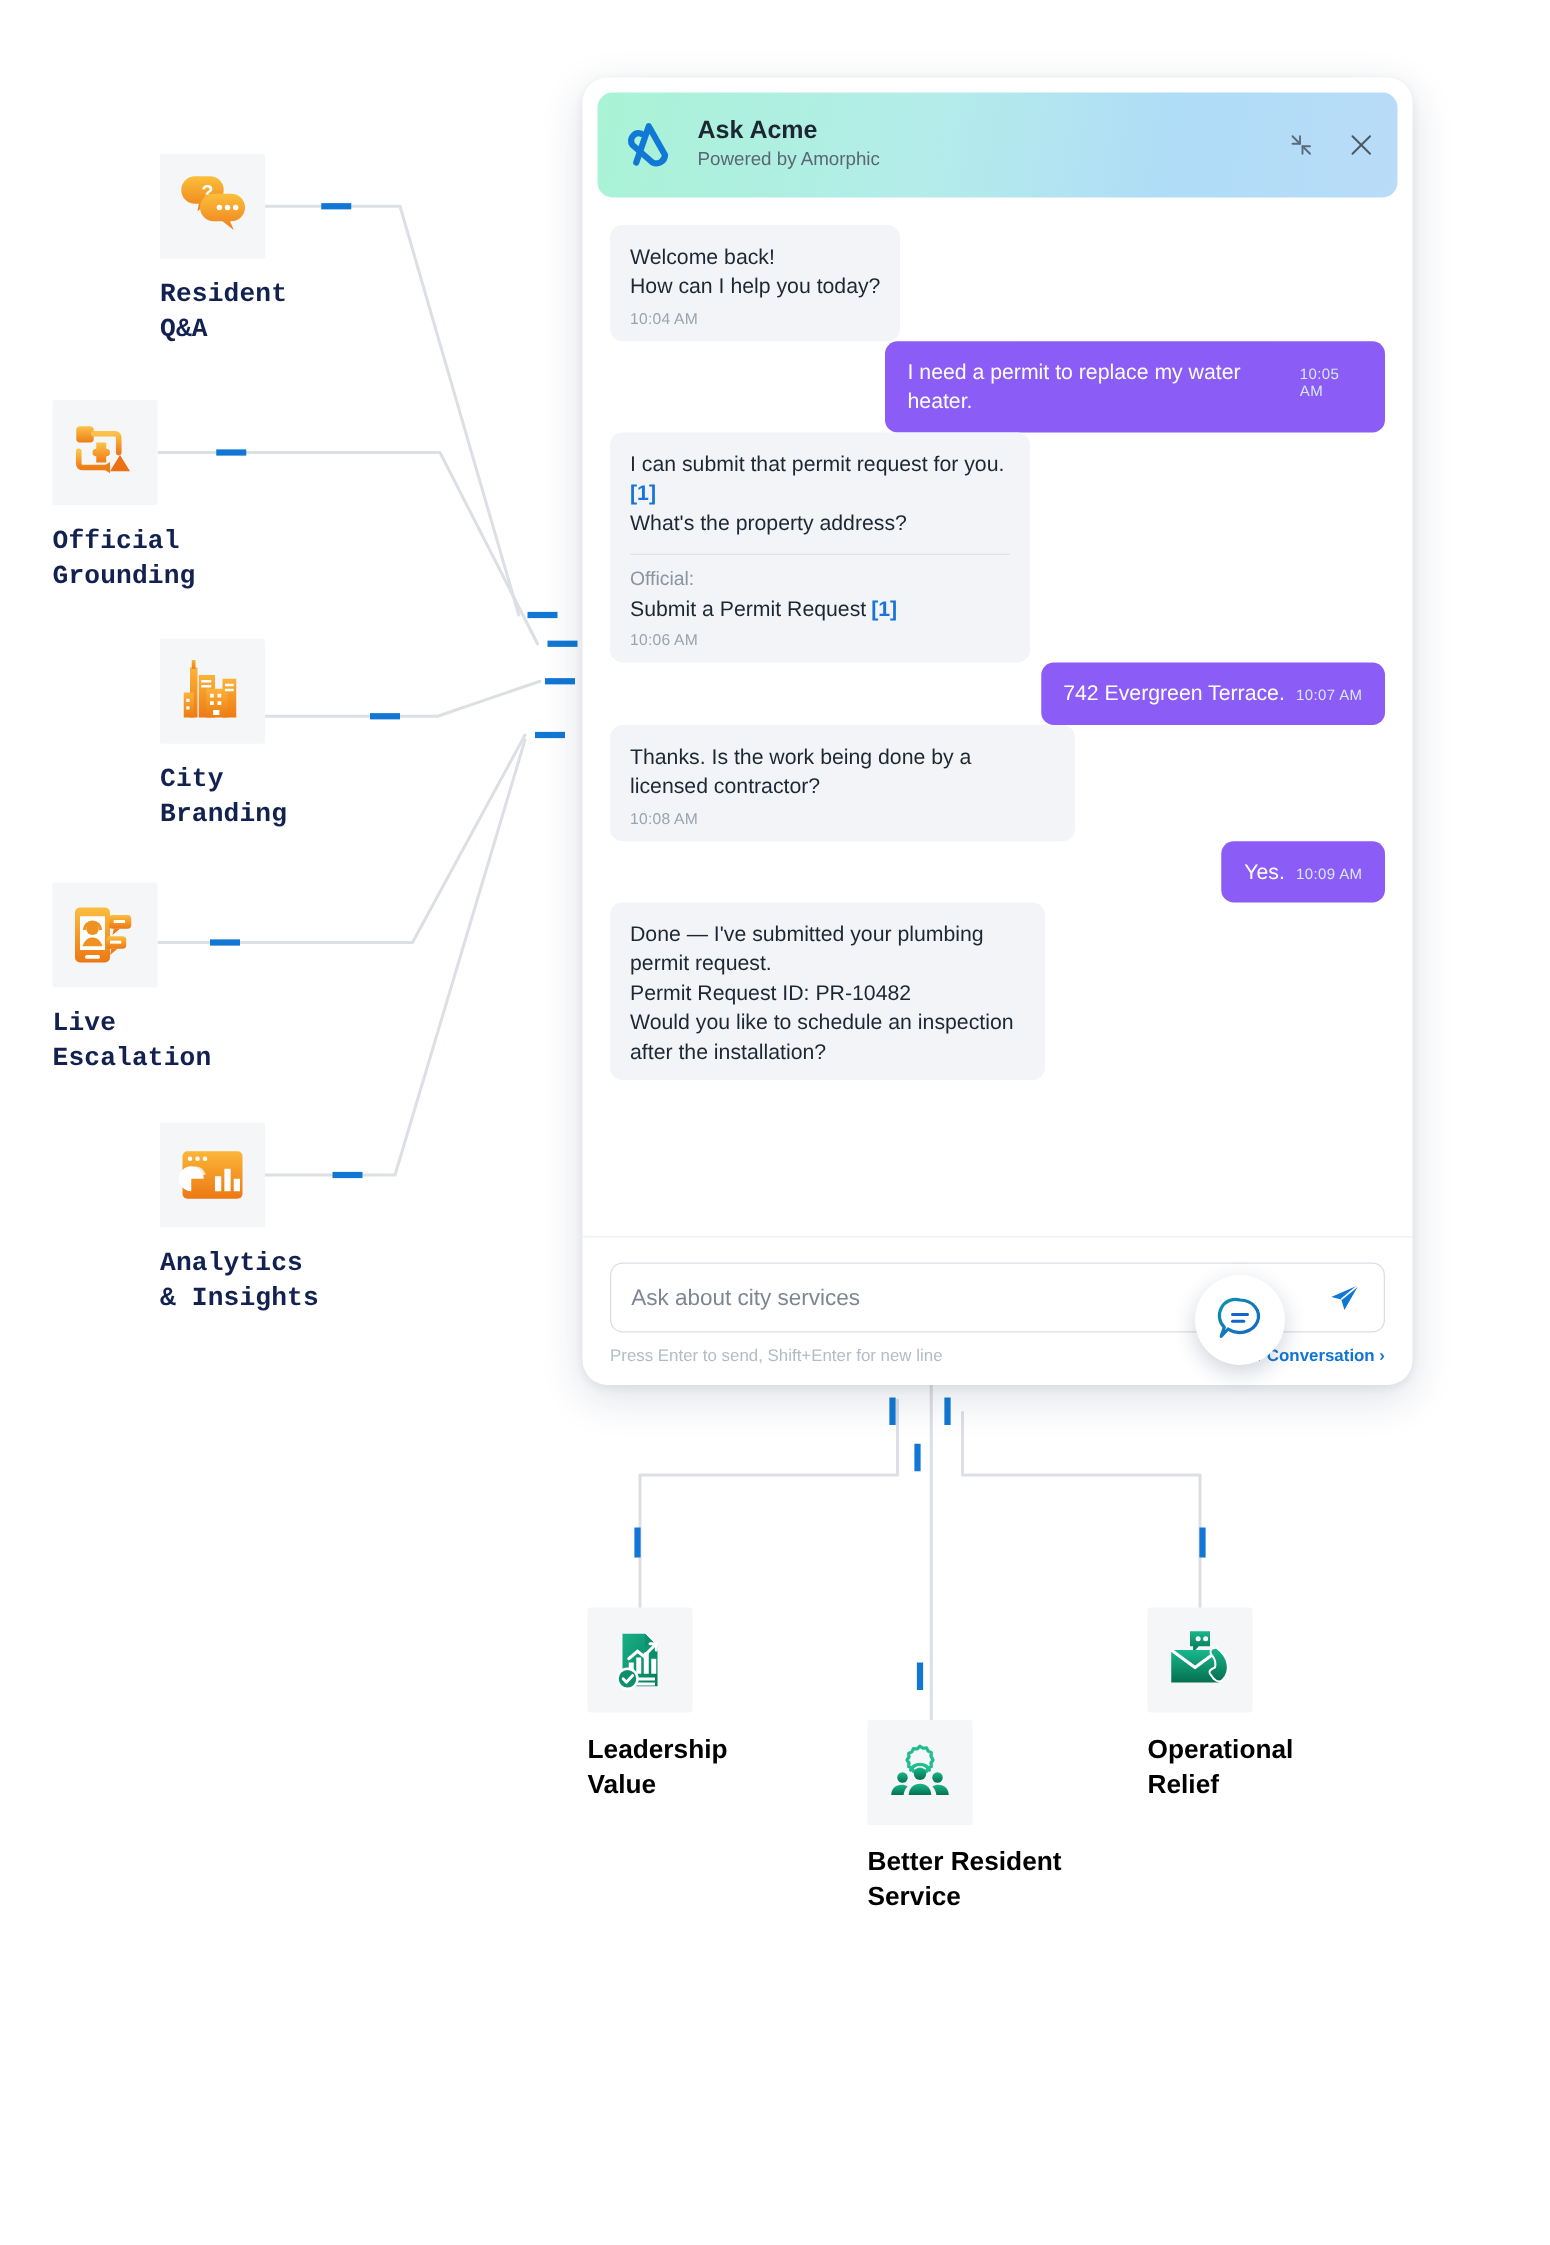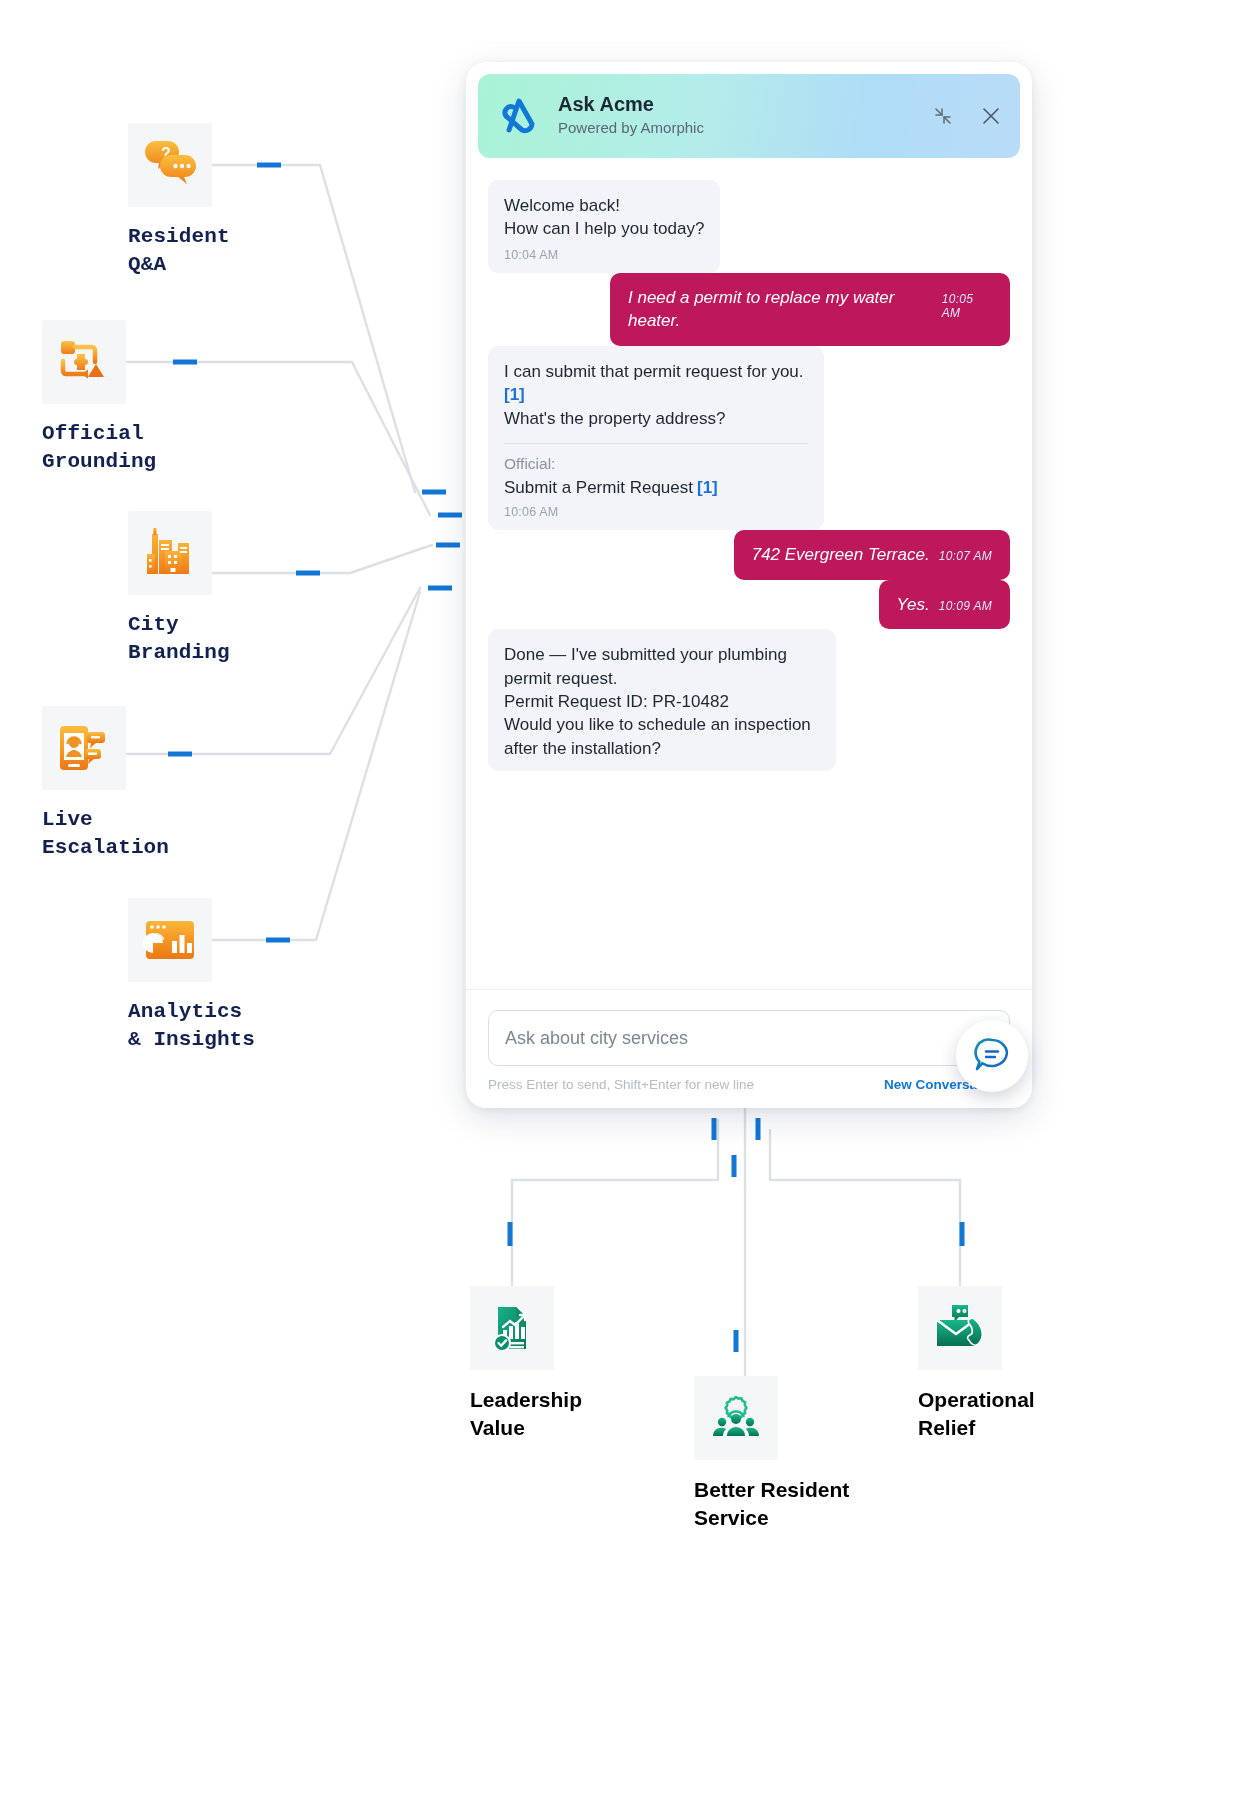--- a/index.html
+++ b/index.html
@@ -32,21 +32,21 @@
     width:84px;height:84px;background:#f4f6f8;border-radius:2px;
     display:flex;align-items:center;justify-content:center;
   }
   .onode .caption{
     margin-top:16px;font-size:21px;line-height:1.35;font-weight:700;
     color:#000000;white-space:pre-line;
   }
 
   
   #chat{
-    position:absolute;left:466px;top:62px;width:566px;height:1046px;
+    position:absolute;left:466px;top:62px;width:664px;height:1046px;
     background:#ffffff;border-radius:20px;
     box-shadow:0 10px 34px rgba(20,40,80,.14), 0 2px 8px rgba(20,40,80,.07);
     overflow:hidden;display:flex;flex-direction:column;
   }
   #chat-header{
     height:84px;flex:0 0 84px;margin:12px 12px 0 12px;border-radius:12px;
     background:linear-gradient(100deg,#a9f3d6 0%,#b4ecea 42%,#afdcf7 72%,#b9dcf8 100%);
     display:flex;align-items:center;padding:0 18px 0 16px;box-sizing:border-box;
   }
   #chat-header .logo{width:52px;height:48px;flex:0 0 52px;display:flex;align-items:center;justify-content:center;}
@@ -59,21 +59,21 @@
   #chat-body{
     flex:1 1 auto;padding:22px 22px 10px 22px;box-sizing:border-box;
     display:flex;flex-direction:column;overflow:hidden;
   }
   .row{display:flex;}
   .row.left{justify-content:flex-start;}
   .row.right{justify-content:flex-end;}
 
   .bubble{max-width:400px;border-radius:10px;padding:14px 16px 11px 16px;box-sizing:border-box;}
   .bubble.bot{background:#f2f4f7;color:#1d2733;}
-  .bubble.user{background:#be185d;color:#ffffff;border-radius:10px;padding:13px 18px;font-style:italic;}
+  .bubble.user{background:#8b5cf6;color:#ffffff;border-radius:10px;padding:13px 18px;}
   .btext{font-size:17px;line-height:1.38;}
   .btext .cite{color:#1a73d8;font-weight:600;}
   .btime{font-size:12.5px;color:#9aa3ae;margin-top:7px;letter-spacing:.2px;}
   .bubble.user .inline{display:flex;align-items:baseline;gap:9px;}
   .bubble.user .utime{font-size:12px;color:#d8e8f8;letter-spacing:.3px;}
 
   .src-divider{height:1px;background:#dfe3e8;margin:13px 0 11px 0;}
   .src-label{font-size:15.5px;color:#8b95a1;margin-bottom:5px;}
   .src-item{font-size:17px;color:#1d2733;}
   .src-item .cite{color:#1a73d8;font-weight:600;margin-left:4px;}
@@ -412,20 +412,26 @@
 
       <div class="row right">
         <div class="bubble user">
           <div class="inline">
             <span class="btext">742 Evergreen Terrace.</span>
             <span class="utime">10:07 AM</span>
           </div>
         </div>
       </div>
 
+      <div class="row left">
+        <div class="bubble bot" style="max-width:372px;">
+          <div class="btext">Thanks. Is the work being done by a licensed contractor?</div>
+          <div class="btime">10:08 AM</div>
+        </div>
+      </div>
 
       <div class="row right">
         <div class="bubble user">
           <div class="inline">
             <span class="btext">Yes.</span>
             <span class="utime">10:09 AM</span>
           </div>
         </div>
       </div>
 

